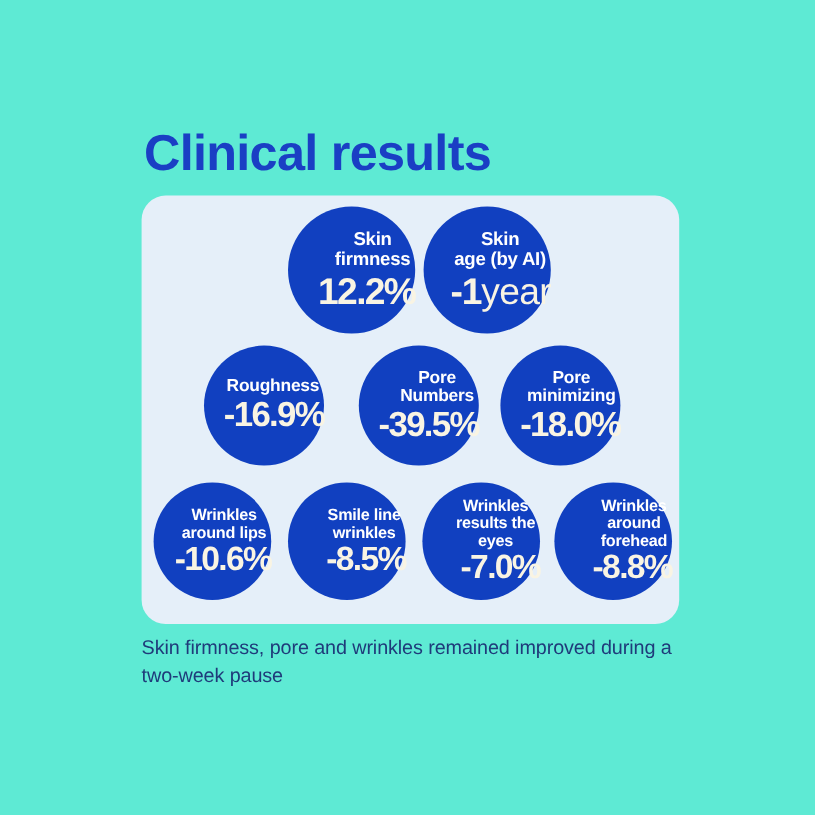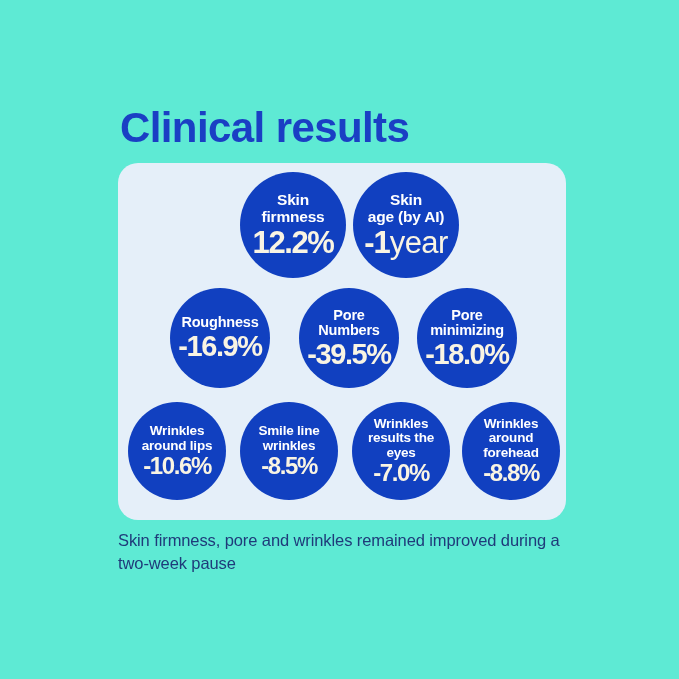--- a/index.html
+++ b/index.html
@@ -39,21 +39,21 @@
     height: 357px;
     background: #e5eff9;
     border-radius: 20px;
   }
   .bubble {
     position: absolute;
     border-radius: 50%;
     background: #1140c0;
     display: flex;
     flex-direction: column;
-    align-items: center;
+    align-items: flex-end;
     justify-content: center;
     box-sizing: border-box;
     text-align: center;
   }
   .bubble .b-label {
     color: #ffffff;
     font-weight: bold;
     line-height: 1.07;
     letter-spacing: -0.2px;
     padding: 0 4px;
@@ -81,21 +81,21 @@
   
   .r2 { width: 100px; height: 100px; top: 288px; }
   .r2 .b-label { font-size: 14.5px; }
   .r2 .b-value { font-size: 29px; }
   #bubble-roughness { left: 170px; }
   #bubble-pore-numbers { left: 299px; }
   #bubble-pore-minimizing { left: 417px; }
   
   .r3 { width: 98px; height: 98px; top: 402px; }
   .r3 .b-label { font-size: 13.5px; }
-  .r3 .b-value { font-size: 24px; }
+  .r3 .b-value { font-size: 28px; }
   #bubble-wrinkles-lips { left: 128px; }
   #bubble-smile-line { left: 240px; }
   #bubble-wrinkles-eyes { left: 352px; }
   #bubble-wrinkles-forehead { left: 462px; }
   .caption {
     position: absolute;
     left: 118px;
     top: 529px;
     width: 460px;
     font-size: 16.5px;

